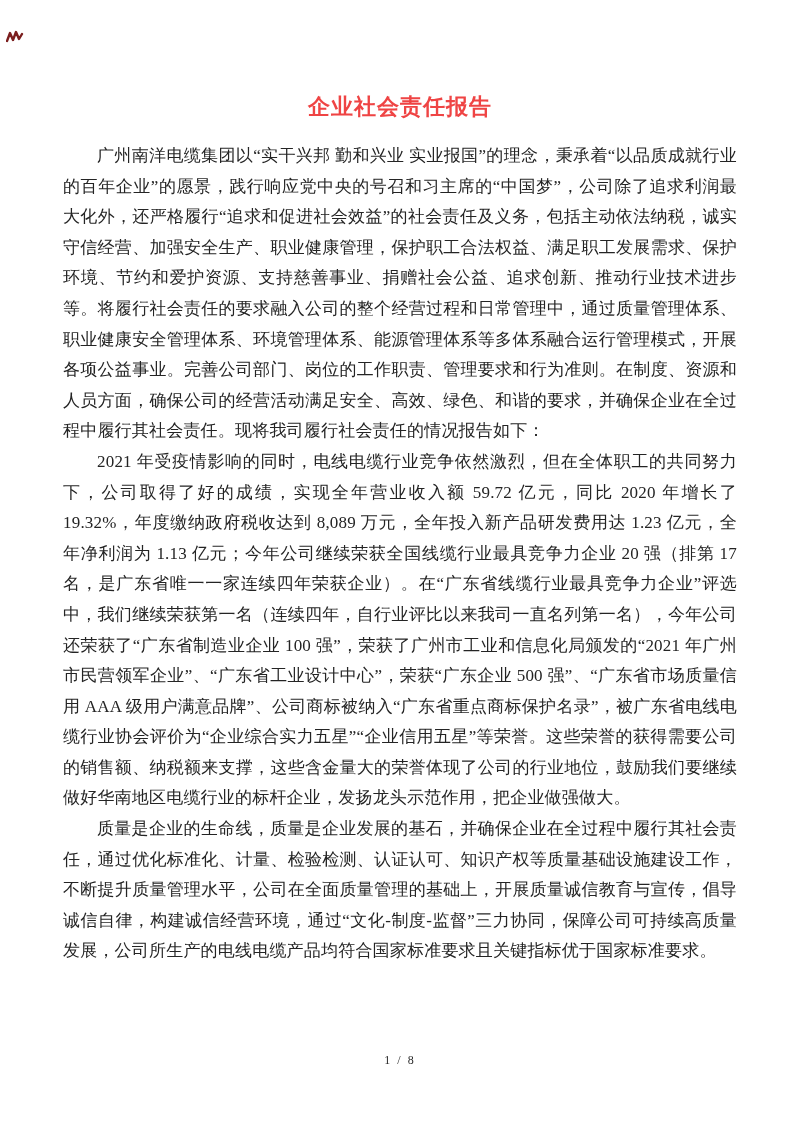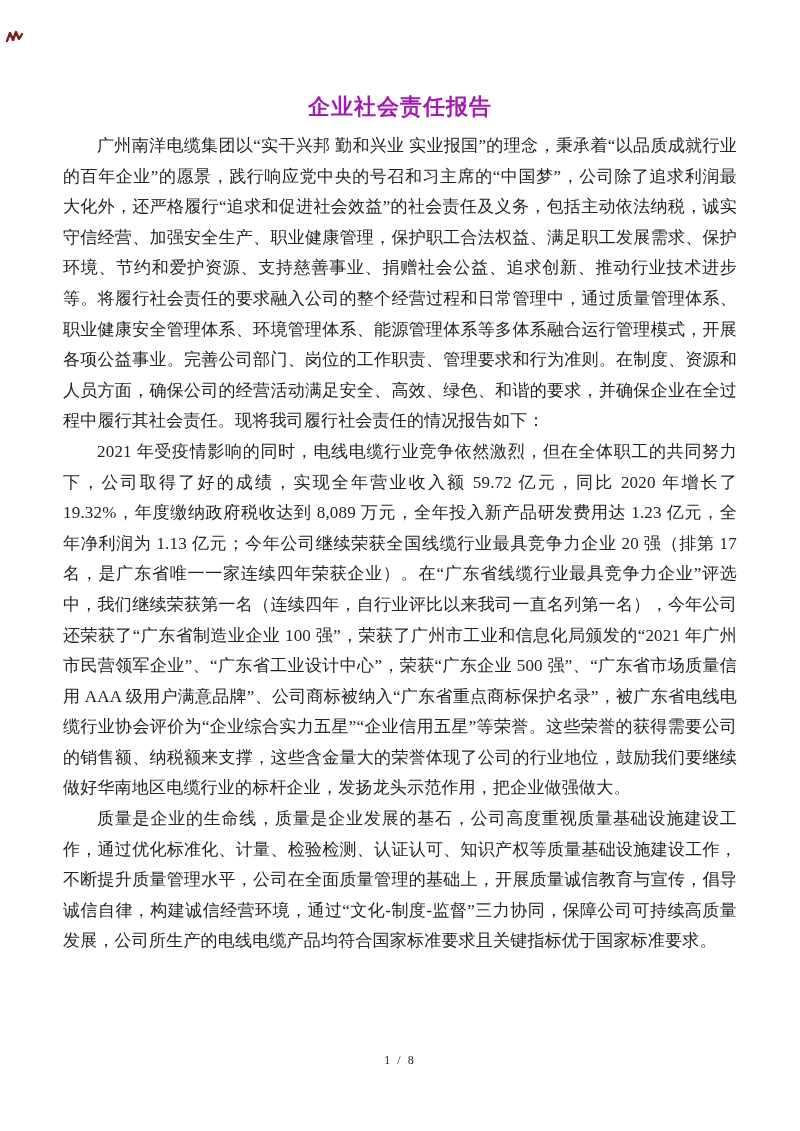--- a/index.html
+++ b/index.html
@@ -31,24 +31,24 @@
   }
   .doc-title {
     margin: 0;
     padding-top: 90px;
     height: 34px;
     line-height: 34px;
     font-size: 22px;
     font-weight: bold;
     text-align: center;
     letter-spacing: 1px;
-    color: #a21caf;
+    color: #ef4444;
   }
   .body-text {
-    margin-top: 7px;
+    margin-top: 17px;
     font-size: 17px;
     line-height: 30.6px;
     text-align: justify;
     letter-spacing: 0.2px;
   }
   p.para, p.heading {
     margin: 0;
     padding: 0;
   }
   p.para {
@@ -77,19 +77,19 @@
   <svg class="corner-mark" viewBox="0 0 18 18" aria-hidden="true">
     <path d="M1 12 L4 4 L7 11 L10 3 L13 10 L16 5" fill="none" stroke="#7b1e1e" stroke-width="2.4" stroke-linecap="round" stroke-linejoin="round"></path>
   </svg>
 
   <div class="content">
     <h1 class="doc-title">企业社会责任报告</h1>
 
     <div class="body-text">
       <p class="para">广州南洋电缆集团以“实干兴邦 勤和兴业 实业报国”的理念，秉承着“以品质成就行业的百年企业”的愿景，践行响应党中央的号召和习主席的“中国梦”，公司除了追求利润最大化外，还严格履行“追求和促进社会效益”的社会责任及义务，包括主动依法纳税，诚实守信经营、加强安全生产、职业健康管理，保护职工合法权益、满足职工发展需求、保护环境、节约和爱护资源、支持慈善事业、捐赠社会公益、追求创新、推动行业技术进步等。将履行社会责任的要求融入公司的整个经营过程和日常管理中，通过质量管理体系、职业健康安全管理体系、环境管理体系、能源管理体系等多体系融合运行管理模式，开展各项公益事业。完善公司部门、岗位的工作职责、管理要求和行为准则。在制度、资源和人员方面，确保公司的经营活动满足安全、高效、绿色、和谐的要求，并确保企业在全过程中履行其社会责任。现将我司履行社会责任的情况报告如下：</p>
       <p class="para">2021 年受疫情影响的同时，电线电缆行业竞争依然激烈，但在全体职工的共同努力下，公司取得了好的成绩，实现全年营业收入额 59.72 亿元，同比 2020 年增长了 19.32%，年度缴纳政府税收达到 8,089 万元，全年投入新产品研发费用达 1.23 亿元，全年净利润为 1.13 亿元；今年公司继续荣获全国线缆行业最具竞争力企业 20 强（排第 17 名，是广东省唯一一家连续四年荣获企业）。在“广东省线缆行业最具竞争力企业”评选中，我们继续荣获第一名（连续四年，自行业评比以来我司一直名列第一名），今年公司还荣获了“广东省制造业企业 100 强”，荣获了广州市工业和信息化局颁发的“2021 年广州市民营领军企业”、“广东省工业设计中心”，荣获“广东企业 500 强”、“广东省市场质量信用 AAA 级用户满意品牌”、公司商标被纳入“广东省重点商标保护名录”，被广东省电线电缆行业协会评价为“企业综合实力五星”“企业信用五星”等荣誉。这些荣誉的获得需要公司的销售额、纳税额来支撑，这些含金量大的荣誉体现了公司的行业地位，鼓励我们要继续做好华南地区电缆行业的标杆企业，发扬龙头示范作用，把企业做强做大。</p>
-      <p class="para">质量是企业的生命线，质量是企业发展的基石，公司高度重视质量基础设施建设工作，通过优化标准化、计量、检验检测、认证认可、知识产权等质量基础设施建设工作，不断提升质量管理水平，公司在全面质量管理的基础上，开展质量诚信教育与宣传，倡导诚信自律，构建诚信经营环境，通过“文化-制度-监督”三力协同，保障公司可持续高质量发展，公司所生产的电线电缆产品均符合国家标准要求且关键指标优于国家标准要求。</p>
+      <p class="para">质量是企业的生命线，质量是企业发展的基石，并确保企业在全过程中履行其社会责任，通过优化标准化、计量、检验检测、认证认可、知识产权等质量基础设施建设工作，不断提升质量管理水平，公司在全面质量管理的基础上，开展质量诚信教育与宣传，倡导诚信自律，构建诚信经营环境，通过“文化-制度-监督”三力协同，保障公司可持续高质量发展，公司所生产的电线电缆产品均符合国家标准要求且关键指标优于国家标准要求。</p>
     </div>
   </div>
 
   <div class="footer">1 / 8</div>
 
 </div>
 
 </body></html>

